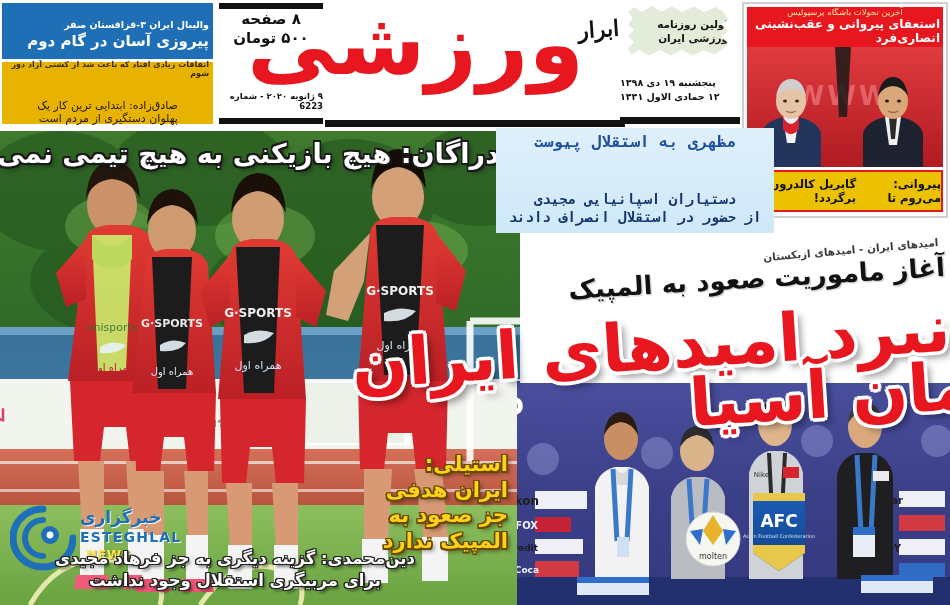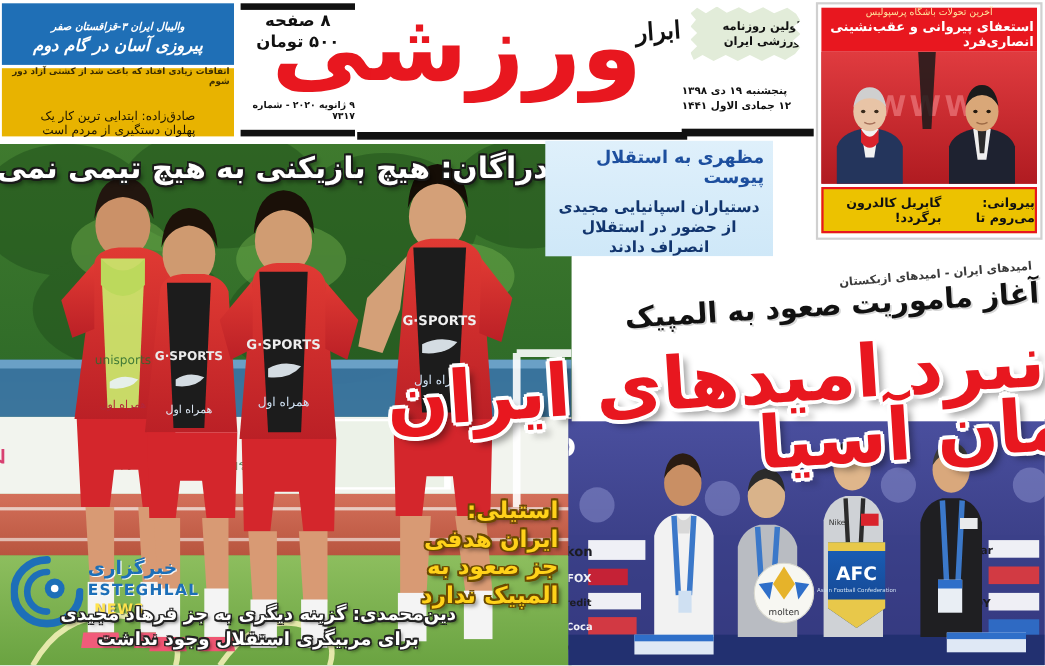--- a/index.html
+++ b/index.html
@@ -14,22 +14,22 @@
   
   .abs{position:absolute;}
 
   
   #topstrip{position:absolute;left:0;top:0;width:950px;height:131px;background:#ffffff;}
 
   
   #volley-box{
     left:2px;top:3px;width:211px;height:56px;
     background:#1f6fb6;color:#ffffff;
-    display:flex;flex-direction:column;justify-content:center;align-items:center;
-    box-sizing:border-box;padding:12px 4px 4px;font-style:italic;
+    display:flex;flex-direction:column;justify-content:center;
+    box-sizing:border-box;padding:12px 4px 4px;
   }
   #volley-kicker{font-size:9.5px;font-weight:bold;line-height:1.1;letter-spacing:-.2px;}
   #volley-head{font-size:15px;font-weight:bold;line-height:1.15;margin-top:2px;}
 
   #wrestle-box{
     left:2px;top:62px;width:211px;height:62px;
     background:#e8b300;color:#2b2000;
     display:flex;flex-direction:column;justify-content:center;align-items:center;
     box-sizing:border-box;padding:2px 4px;
   }
@@ -95,24 +95,24 @@
     border:2px solid #e8171f;box-sizing:border-box;
     display:flex;flex-direction:row;justify-content:center;align-items:center;
     color:#111;font-size:11.5px;font-weight:bold;line-height:1.25;
   }
 
   
   #main-photo{left:0;top:131px;width:520px;height:474px;overflow:hidden;background:#2f6b2a;}
 
   
   #est-box{
-    left:496px;top:128px;width:207px;height:105px;
+    left:496px;top:128px;width:278px;height:105px;
     background:linear-gradient(180deg,#dff0fb 0%,#cfe8f8 100%);
     box-sizing:border-box;padding:6px 8px;
-    display:flex;flex-direction:column;align-items:center;justify-content:flex-start;
+    display:flex;flex-direction:column;align-items:center;justify-content:space-between;font-family:Liberation Mono, monospace;
   }
   #est-head{font-size:16px;font-weight:bold;color:#1d4f9e;line-height:1.15;}
   #est-sub{font-size:14px;font-weight:bold;color:#12356e;line-height:1.3;margin-top:9px;text-align:center;}
 
   
   #dragan{
     left:0px;top:129px;width:505px;height:48px;
     display:flex;align-items:center;justify-content:flex-start;
     padding-right:6px;box-sizing:border-box;
     font-size:27px;font-weight:bold;color:#ffffff;line-height:1;
@@ -206,21 +206,21 @@
       <div id="wrestle-kicker">اتفاقات زیادی افتاد که باعث شد از کشتی آزاد دور شوم</div>
       <div id="wrestle-head">
         <div>صادق‌زاده: ابتدایی ترین کار یک</div>
         <div>پهلوان دستگیری از مردم است</div>
       </div>
     </div>
 
     <div class="abs" id="pricebox">
       <div id="pages-line">۸ صفحه</div>
       <div id="price-line">۵۰۰ تومان</div>
-      <div id="issue-line">۹ ژانویه ۲۰۲۰ - شماره ۷۳۱۷</div>
+      <div id="issue-line">۹ ژانویه ۲۰۲۰ - شماره 6223</div>
     </div>
 
     <div class="abs" id="masthead">
       <div id="mast-big">ورزشی</div>
       <div id="mast-small">ابرار</div>
     </div>
 
     <div class="abs" id="slogan-wrap">
       <div id="slogan">
         <div>اولین روزنامه</div>

